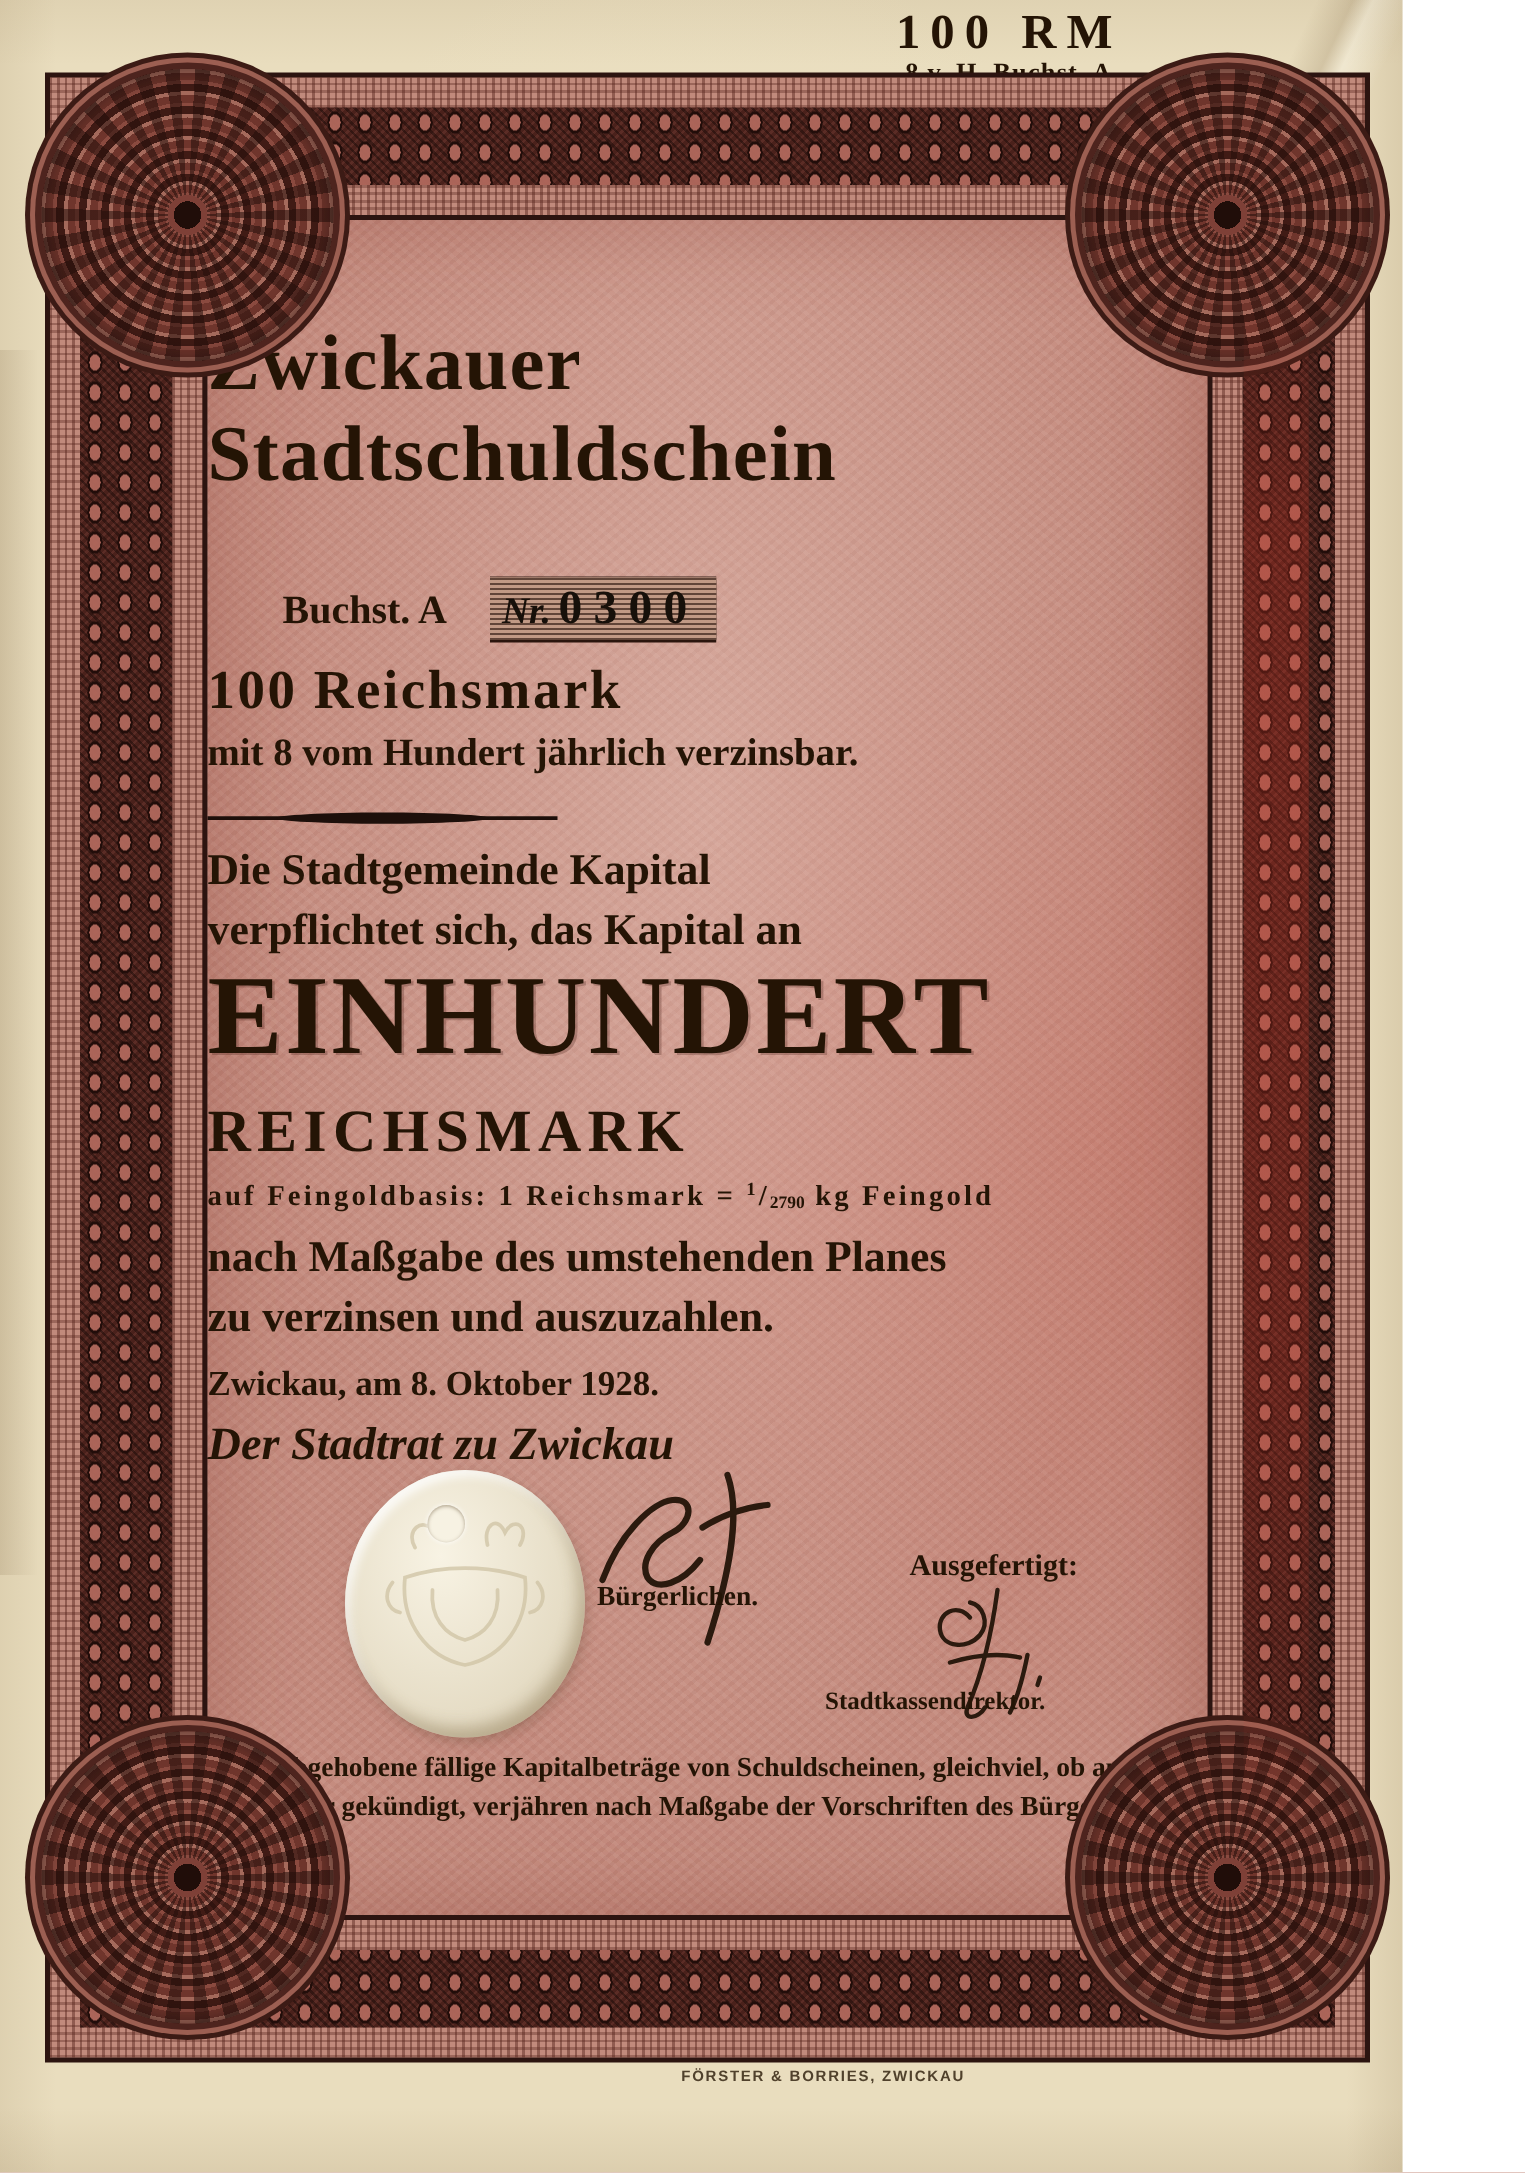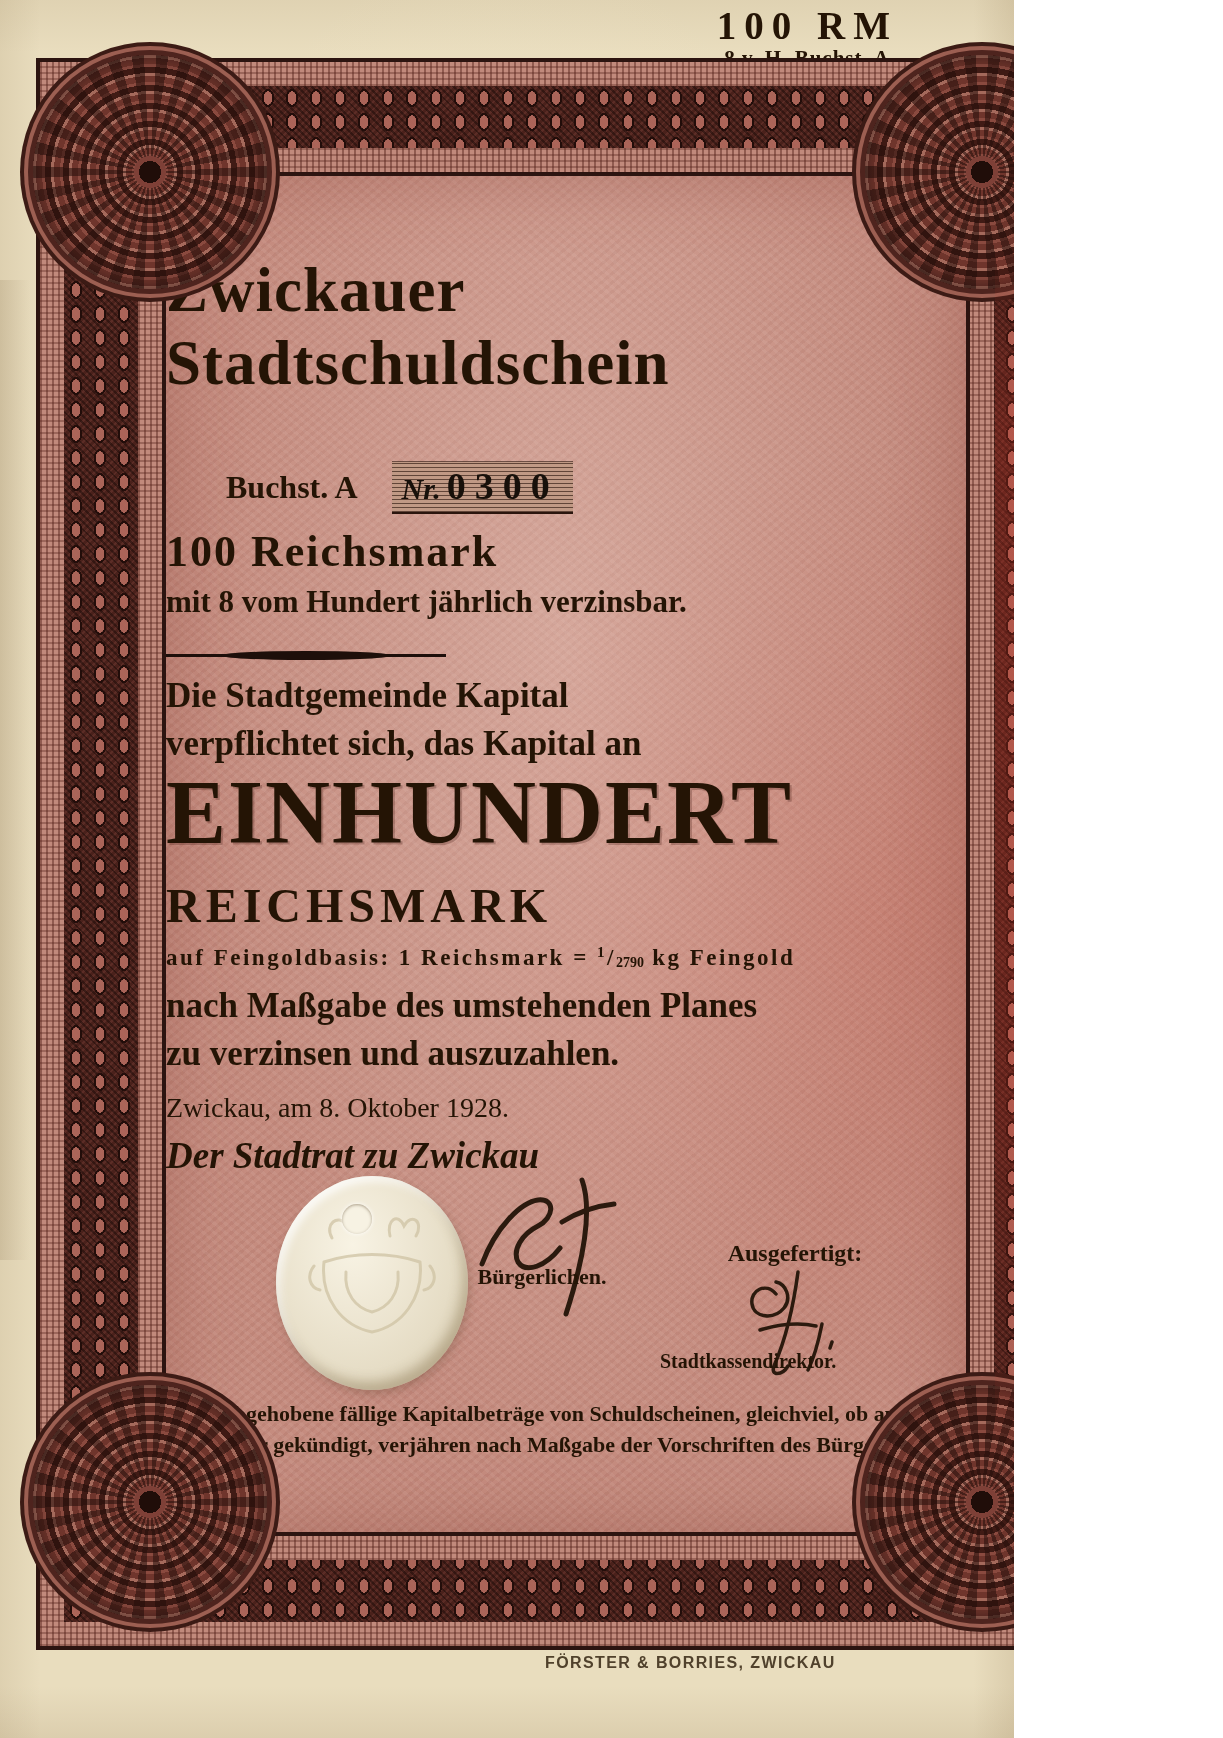--- a/index.html
+++ b/index.html
@@ -1,24 +1,25 @@
 <!DOCTYPE html>
 <html><head>
 <meta charset="utf-8">
 <style>
   html,body{margin:0;padding:0;}
   body{width:1223px;height:1738px;}
   .page{
-    position:relative;width:1014px;height:1738px;overflow:hidden;
+    position:relative;width:1102px;height:1738px;overflow:hidden;
     font-family:"Liberation Serif",serif;color:#241405;
     background-color:#e9ddbe;
     background-image:
       radial-gradient(ellipse at 50% 45%, #f1e7ca 0%, rgba(0,0,0,0) 62%),
       linear-gradient(to right, rgba(140,115,75,.12), rgba(0,0,0,0) 4%, rgba(0,0,0,0) 96%, rgba(140,115,75,.16)),
       linear-gradient(to bottom, rgba(140,115,75,.10), rgba(0,0,0,0) 3%, rgba(0,0,0,0) 97%, rgba(140,115,75,.14));
+    padding-left: 20px;
   }
   .crease-tr{position:absolute;left:880px;top:0;width:343px;height:150px;pointer-events:none;
     background:linear-gradient(115deg, rgba(0,0,0,0) 42%, rgba(120,95,60,.20) 49%, rgba(255,255,248,.30) 53%, rgba(0,0,0,0) 61%);}
   .crease-l{position:absolute;left:0;top:280px;width:38px;height:980px;pointer-events:none;
     background:linear-gradient(to right, rgba(120,95,60,.16), rgba(0,0,0,0) 80%);}
 
   
   .hdr{position:absolute;left:620px;top:6px;width:270px;text-align:right;line-height:1.05;}
   .hdr-val{font-size:39px;font-weight:bold;letter-spacing:8px;margin-right:-8px;}
   .hdr-sub{font-size:21px;font-weight:bold;letter-spacing:1px;margin-top:0px;}
@@ -81,42 +82,42 @@
   .pledge1{top:500px;font-size:35px;font-weight:bold;}
   .pledge2{top:548px;font-size:35px;font-weight:bold;}
   .words{top:592px;font-size:90px;font-weight:bold;line-height:1;letter-spacing:2px;
     text-shadow:2px 2px 0 rgba(60,20,12,.25);}
   .currency{top:702px;font-size:48px;font-weight:bold;letter-spacing:5px;}
   .gold{top:768px;font-size:23px;font-weight:bold;letter-spacing:2.5px;}
   .gold sup{font-size:15px;vertical-align:8px;}
   .gold sub{font-size:14px;vertical-align:-2px;letter-spacing:0;}
   .terms1{top:810px;font-size:35px;font-weight:bold;}
   .terms2{top:858px;font-size:35px;font-weight:bold;}
-  .dateline{top:916px;font-size:28px;font-weight:normal;}
+  .dateline{top:916px;font-size:28px;font-weight:bold;}
   .issuer{top:958px;font-size:37px;font-weight:bold;font-style:italic;}
 
   .seal{position:absolute;left:110px;top:1000px;width:192px;height:214px;border-radius:50%;
     background:radial-gradient(ellipse at 40% 32%, #f8f3e4, #e6ddc6 62%, #d6caae);
     box-shadow:inset -5px -8px 12px rgba(120,100,60,.38), inset 4px 5px 8px rgba(255,255,255,.85), 2px 4px 9px rgba(90,60,40,.28);}
   .seal svg{position:absolute;left:18px;top:26px;opacity:.75;}
   .hole{position:absolute;left:176px;top:1028px;width:30px;height:30px;border-radius:50%;
     background:#f7f2e3;box-shadow:inset 0 1px 3px rgba(100,80,50,.5), 0 0 4px rgba(255,255,255,.9);}
 
   .sig1{position:absolute;left:300px;top:996px;}
   .sig2{position:absolute;left:568px;top:1092px;}
   .lbl{position:absolute;font-weight:bold;}
   .lbl-bgm{left:286px;top:1088px;width:180px;text-align:center;font-size:22px;}
   .lbl-ausg{left:529px;top:1064px;width:200px;text-align:center;font-size:24px;}
   .lbl-skd{left:494px;top:1174px;width:220px;text-align:left;font-size:20px;}
 
   .legal{top:1222px;font-size:22px;font-weight:bold;line-height:1.42;}
   .legal div{white-space:nowrap;}
 
   .printer{position:absolute;left:545px;top:1654px;font-family:"Liberation Sans",sans-serif;
-    font-size:16px;font-weight:bold;letter-spacing:1.4px;color:#50412c;}
+    font-size:12px;font-weight:bold;letter-spacing:1.4px;color:#50412c;}
 </style>
 </head>
 <body>
 
 <div class="page">
 
   <div class="crease-tr"></div>
   <div class="crease-l"></div>
 
   <div class="hdr">

